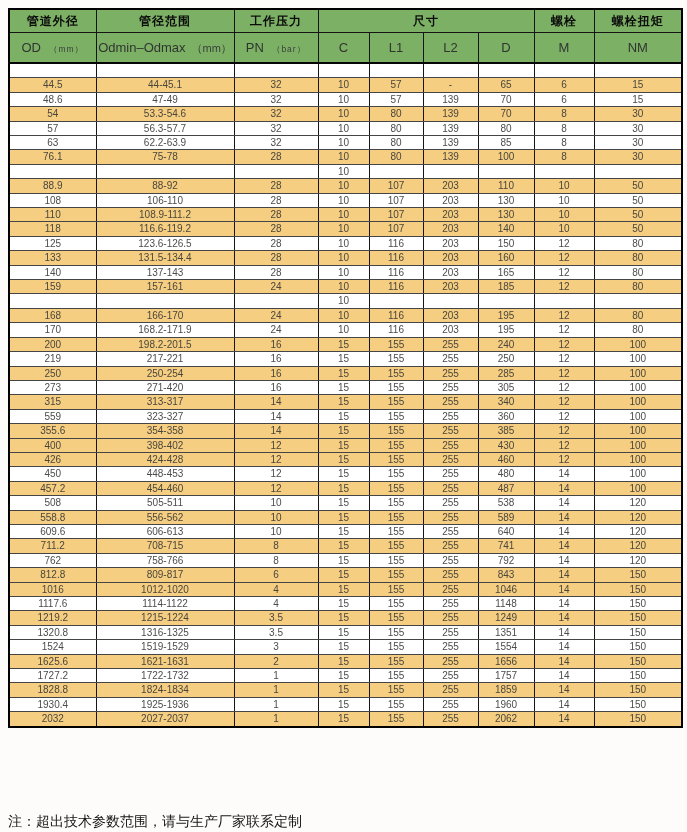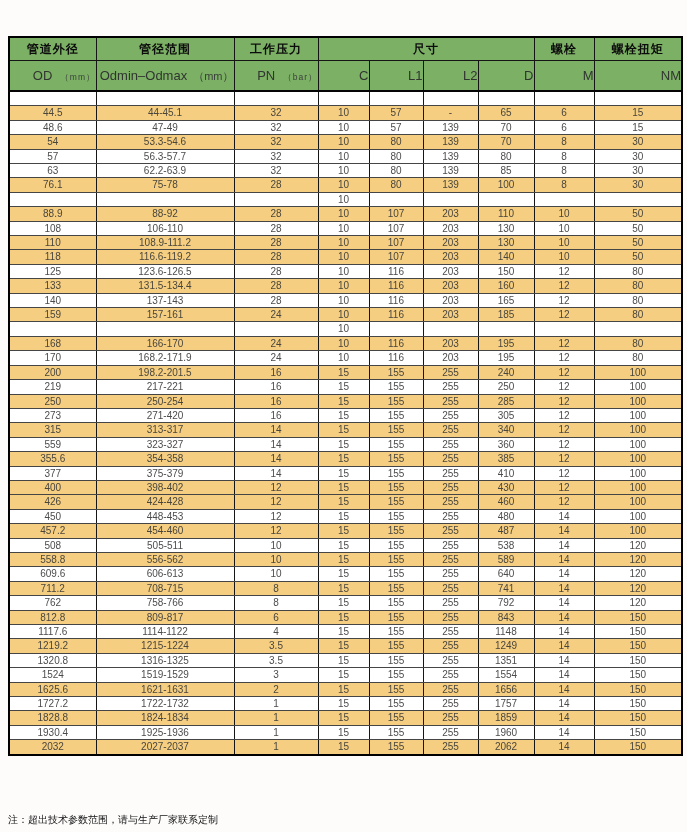--- a/index.html
+++ b/index.html
@@ -5,54 +5,52 @@
   html,body{margin:0;padding:0;}
   body{
     width:687px;height:832px;background:#fdfcfb;
     font-family:"Liberation Sans","DejaVu Sans",sans-serif;
     position:relative;overflow:hidden;
   }
   .sheet{position:absolute;left:8px;top:8px;}
   table{
     border-collapse:collapse;table-layout:fixed;width:673px;
     border:2px solid #000;
-    margin-top:28px;
   }
   th,td{
     padding:0;margin:0;text-align:center;vertical-align:middle;
     overflow:hidden;white-space:nowrap;
   }
   thead th{
     background:#7cb065;border:1px solid #151515;
   }
   thead tr.grp th{
     height:22px;font-size:12px;font-weight:700;color:#0c0c0c;
     letter-spacing:1px;
   }
   thead tr.sub th{
     height:29px;font-size:13px;font-weight:400;color:#303530;
     border-bottom:2px solid #050505;
-    text-align:right;
   }
   thead tr.sub th .unit{
     font-size:8.5px;margin-left:8px;letter-spacing:1px;color:#3a403a;
   }
   thead tr.sub th .unit.med{
     font-size:11px;margin-left:6px;letter-spacing:0;
   }
   tbody td{
     height:13.4px;line-height:13.4px;font-size:10px;color:#4c4c4c;
     background:#ffffff;
     border-top:1px solid #454545;border-bottom:1px solid #454545;
     border-left:1px solid #161616;border-right:1px solid #161616;
   }
   tbody tr.hl td{background:#f5ce81;color:#4a463c;}
   .note{
     position:absolute;left:8px;top:813px;width:660px;
-    font-size:10px;color:#151515;font-weight:500;
+    font-size:14px;color:#151515;font-weight:500;
   }
 </style>
 </head>
 <body>
 
 <div class="sheet">
   <table>
     <colgroup id="cols">
         <col style="width: 87px;">
         <col style="width: 138px;">
@@ -365,31 +363,20 @@
           <td>355.6</td>
           <td>354-358</td>
           <td>14</td>
           <td>15</td>
           <td>155</td>
           <td>255</td>
           <td>385</td>
           <td>12</td>
           <td>100</td>
         </tr>
-        <tr>
-          <td>377</td>
-          <td>375-379</td>
-          <td>14</td>
-          <td>15</td>
-          <td>155</td>
-          <td>255</td>
-          <td>410</td>
-          <td>12</td>
-          <td>100</td>
-        </tr>
         <tr class="hl">
           <td>400</td>
           <td>398-402</td>
           <td>12</td>
           <td>15</td>
           <td>155</td>
           <td>255</td>
           <td>430</td>
           <td>12</td>
           <td>100</td>
@@ -483,20 +470,31 @@
           <td>120</td>
         </tr>
         <tr class="hl">
           <td>812.8</td>
           <td>809-817</td>
           <td>6</td>
           <td>15</td>
           <td>155</td>
           <td>255</td>
           <td>843</td>
+          <td>14</td>
+          <td>150</td>
+        </tr>
+        <tr class="hl">
+          <td>1016</td>
+          <td>1012-1020</td>
+          <td>4</td>
+          <td>15</td>
+          <td>155</td>
+          <td>255</td>
+          <td>1046</td>
           <td>14</td>
           <td>150</td>
         </tr>
         <tr>
           <td>1117.6</td>
           <td>1114-1122</td>
           <td>4</td>
           <td>15</td>
           <td>155</td>
           <td>255</td>

